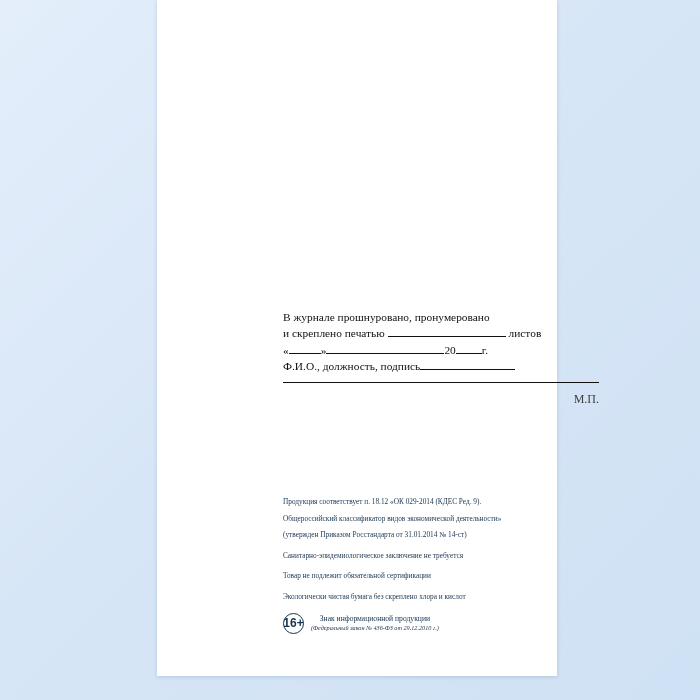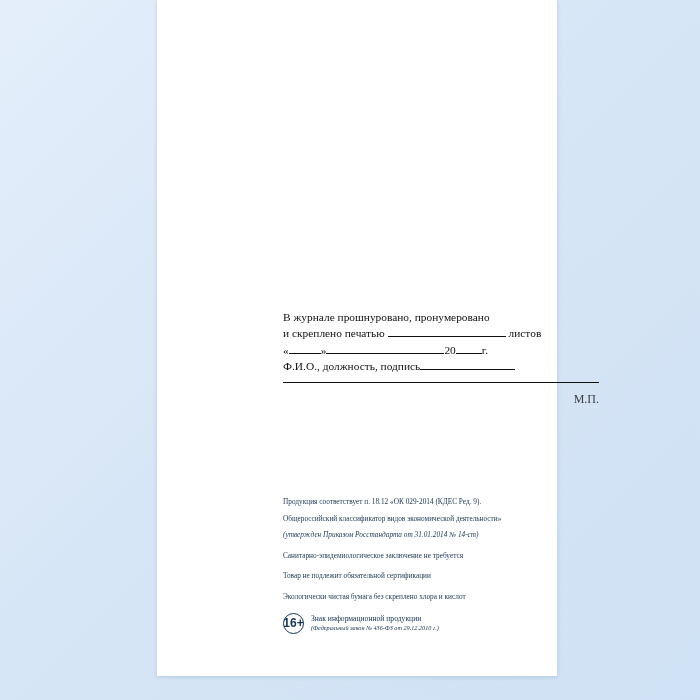--- a/index.html
+++ b/index.html
@@ -72,21 +72,21 @@
     top: 497px;
     width: 340px;
     color: #15324f;
   }
   .footer .p {
     font-size: 7.3px;
     line-height: 9.6px;
     margin-bottom: 9px;
     color: #1a3550;
   }
-  .footer .p.italic { font-style: italic; }
+  .footer .p.italic { }
   .footer .p.tight { margin-bottom: 7px; }
   .footer .p.small-gap { margin-bottom: 11px; }
   .markrow {
     display: flex;
     align-items: center;
     margin-top: 4px;
   }
   .age-badge {
     width: 19px;
     height: 19px;
@@ -98,21 +98,21 @@
     font-size: 12px;
     font-weight: bold;
     color: #16334f;
     font-family: "Liberation Sans", sans-serif;
     flex: 0 0 auto;
   }
   .markcaption {
     margin-left: 7px;
     line-height: 9.4px;
   }
-  .markcaption .t1 { font-size: 7.6px; color: #16334f; }
+  .markcaption .t1 { font-size: 7.6px; color: #16334f; text-align: center; }
   .markcaption .t2 { font-size: 6.2px; font-style: italic; color: #16334f; }
 </style>
 </head>
 <body>
 
 <div id="stage">
   <div id="page">
 
     <div class="certblock">
       <div class="line">В журнале прошнуровано, пронумеровано</div>

